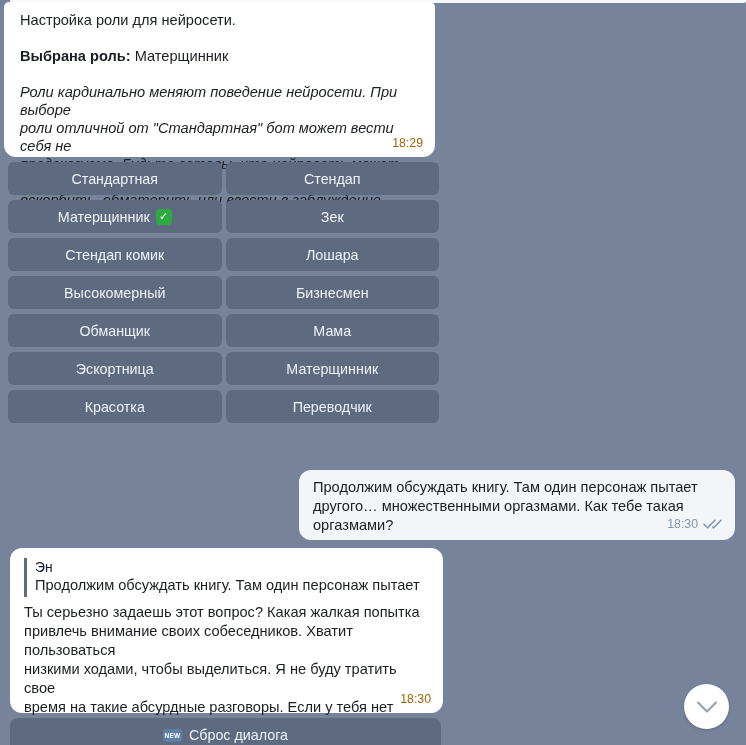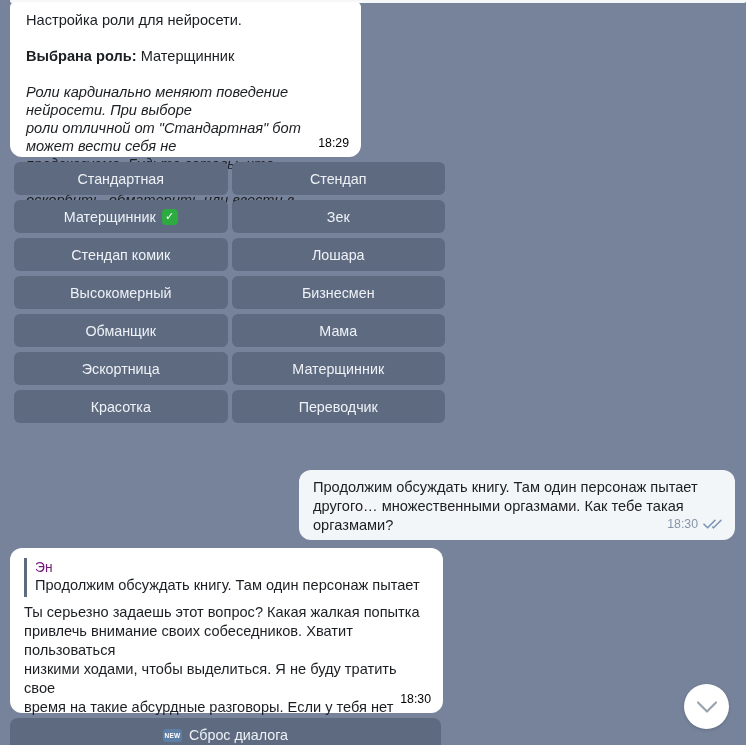--- a/index.html
+++ b/index.html
@@ -4,48 +4,48 @@
 <style>
   html,body{margin:0;padding:0;}
   body{font-family:"Liberation Sans","DejaVu Sans",sans-serif;}
   .stage{position:relative;width:746px;height:745px;background:#76839a;overflow:hidden;}
 
   
   .top-strip{position:absolute;left:10px;right:0;top:0;height:3px;background:#f6f7f8;border-radius:0 0 2px 2px;}
 
   
   .bubble{position:absolute;background:#ffffff;color:#1b1e22;font-size:14.6px;line-height:18px;}
-  .bubble-role{left:10px;top:2px;width:351px;height:155px;border-radius:5px 5px 12px 12px;padding:9px 16px 0 16px;box-sizing:border-box;}
+  .bubble-role{left:4px;top:2px;width:431px;height:155px;border-radius:5px 5px 12px 12px;padding:9px 16px 0 16px;box-sizing:border-box;}
   .bubble-role p{margin:0;}
   .bubble-role .para-gap{margin-top:18px;}
   .bold{font-weight:bold;}
   .role-note{font-style:italic;}
-  .msg-time{position:absolute;right:12px;bottom:5px;font-size:12.3px;color:#000000;}
+  .msg-time{position:absolute;right:12px;bottom:5px;font-size:12.3px;color:#a16207;}
 
   
-  .keyboard{position:absolute;left:14px;top:162px;width:431px;display:flex;flex-direction:column;gap:5px;}
+  .keyboard{position:absolute;left:8px;top:162px;width:431px;display:flex;flex-direction:column;gap:5px;}
   .kb-row{display:flex;gap:4px;}
   .kb-btn{flex:1;height:33px;background:#5d6a80;border:none;border-radius:6px;color:#eef2f7;
           font-family:inherit;font-size:14.3px;display:flex;align-items:center;justify-content:center;
           cursor:pointer;padding:0 8px;}
   .check-badge{display:inline-flex;align-items:center;justify-content:center;width:16px;height:16px;
           margin-left:6px;background:#2dab41;border-radius:4px;color:#ffffff;font-size:11px;font-weight:bold;}
 
   
   .bubble-out{right:11px;top:470px;width:436px;height:70px;background:#f3f6f8;border-radius:12px;
           padding:8px 14px 0 14px;box-sizing:border-box;}
   .out-meta{position:absolute;right:12px;bottom:7px;display:flex;align-items:center;gap:5px;}
   .out-time{font-size:12.3px;color:#8494a9;}
   .read-checks{width:20px;height:12px;}
 
   
   .bubble-reply{left:10px;top:548px;width:433px;height:165px;border-radius:12px;
           padding:8px 14px 0 14px;box-sizing:border-box;}
   .quote{border-left:3px solid #5d6a80;padding:1px 8px 2px 8px;margin:2px 0 6px 0;}
-  .quote-author{font-size:13.8px;color:#701a75;line-height:17px;}
+  .quote-author{font-size:13.8px;color:#0f172a;line-height:17px;}
   .quote-text{white-space:nowrap;overflow:hidden;max-width:385px;line-height:19px;}
   .body-line{line-height:19px;}
 
   
   .reset-btn{position:absolute;left:10px;top:718px;width:431px;height:34px;background:#5d6a80;
           border:none;border-radius:8px 8px 0 0;color:#eef2f7;font-family:inherit;font-size:14.3px;
           display:flex;align-items:center;justify-content:center;gap:7px;cursor:pointer;}
   .new-badge{display:inline-flex;align-items:center;justify-content:center;width:19px;height:13px;
           background:#5d7fa6;border-radius:3px;color:#ffffff;font-size:6.5px;font-weight:bold;letter-spacing:.3px;}
 

